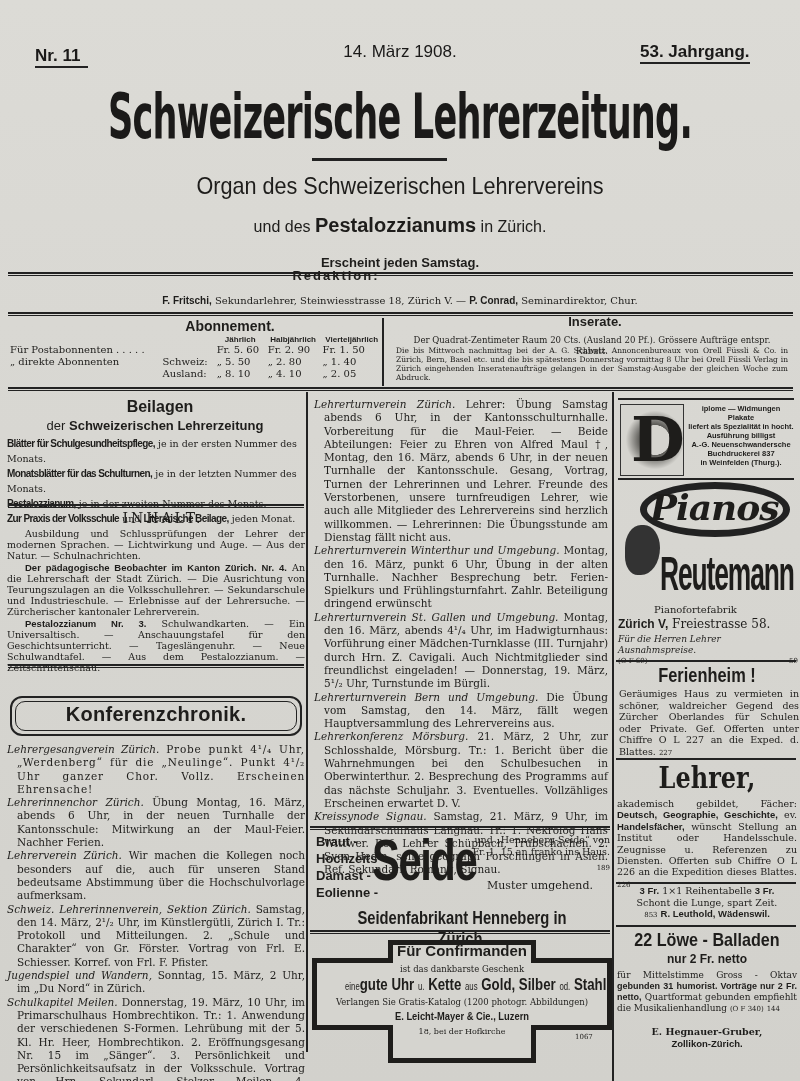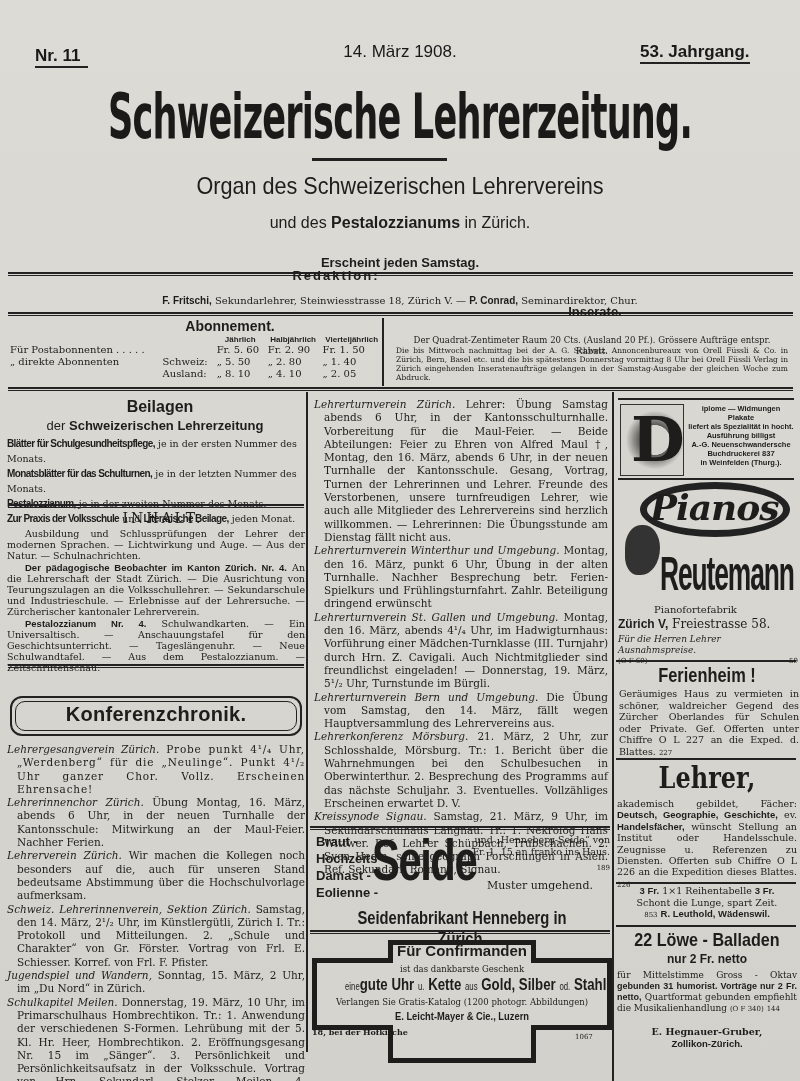--- a/index.html
+++ b/index.html
@@ -8,32 +8,32 @@
   .page{position:absolute;left:0;top:0;width:800px;height:1081px;background:linear-gradient(180deg,#dcdbd6 0%,#d6d5d0 60%,#d2d1cc 100%)}
   .abs{position:absolute}
   .hdr-meta{font-family:"Liberation Sans",sans-serif;font-weight:bold;font-size:17px;color:#1a1918}
   .nr{left:35px;top:46px;border-bottom:2px solid #222;padding-right:8px}
   .date{left:0;width:800px;top:42px;text-align:center;font-weight:normal}
   .jahr{left:640px;top:42px;border-bottom:2px solid #222}
   .title{left:0;width:800px;top:80px;text-align:center;font-family:"DejaVu Sans Condensed","DejaVu Sans",sans-serif;font-weight:bold;font-size:50px;letter-spacing:-1px;transform:scaleX(0.78) scaleY(1.25);transform-origin:center top;color:#1b1a19}
   .title-rule{left:312px;top:158px;width:135px;height:3px;background:#222}
   .organ{left:0;width:800px;top:172px;text-align:center;font-family:"Liberation Sans",sans-serif;font-size:24px;transform:scaleX(0.9);transform-origin:center;color:#1e1d1b}
   .und{left:0;width:800px;top:214px;text-align:center;font-family:"Liberation Sans",sans-serif;font-size:16px}
-  .und b{font-size:16px;font-weight:bold}
+  .und b{font-size:20px;font-weight:bold}
   .erscheint{left:0;width:800px;top:255px;text-align:center;font-family:"Liberation Sans",sans-serif;font-weight:bold;font-size:13px}
   .rule2{height:4px;border-top:2px solid #222;border-bottom:1px solid #222}
   .redaktion-h{left:0;width:672px;top:268px;text-align:center;font-family:"Liberation Sans",sans-serif;font-weight:bold;font-size:13px;letter-spacing:2px}
   .redaktion-t{left:0;width:800px;top:295px;text-align:center;font-size:10px}
   .redaktion-t b{font-family:"Liberation Sans",sans-serif}
   .abon-h{left:130px;width:200px;top:318px;text-align:center;font-family:"Liberation Sans",sans-serif;font-weight:bold;font-size:14px}
   .abon-table{left:8px;top:335px;width:375px;font-size:10px;border-collapse:collapse}
   .abon-table th{font-family:"Liberation Sans",sans-serif;font-size:8px;font-weight:bold;text-align:center;padding:0 2px}
   .abon-table td{padding:0 2px;white-space:nowrap;line-height:12px}
   .abon-table td.num{text-align:left}
-  .inserate-h{left:390px;width:410px;top:304px;text-align:center;font-family:"Liberation Sans",sans-serif;font-weight:bold;font-size:13px}
+  .inserate-h{left:390px;width:410px;top:314px;text-align:center;font-family:"Liberation Sans",sans-serif;font-weight:bold;font-size:13px}
   .inserate-t1{left:392px;width:400px;top:334px;text-align:center;font-size:9.5px;transform:scaleX(0.9)}
   .inserate-t2{left:396px;width:392px;top:346px;font-size:7.5px;line-height:9px;text-align:justify}
   .vline{width:2px;background:#222}
   .beilagen-h{left:20px;width:280px;top:398px;text-align:center;font-family:"Liberation Sans",sans-serif;font-weight:bold;font-size:16px}
   .beilagen-s{left:10px;width:290px;top:418px;text-align:center;font-family:"Liberation Sans",sans-serif;font-size:13px}
   .beilagen-s b{font-weight:bold}
   .beilagen-list{left:7px;top:436px;width:298px;font-size:9.5px;line-height:15px}
   .beilagen-list .bl{font-family:"Liberation Sans",sans-serif;font-weight:bold;font-size:10px;letter-spacing:-0.6px}
   .inhalt-h{left:8px;width:310px;top:510px;text-align:center;font-size:14px;letter-spacing:3px}
   .inhalt-t{left:7px;top:528px;width:298px;font-size:9.5px;line-height:11.2px;text-align:justify}
@@ -54,21 +54,21 @@
   .conf-cross-v{left:388px;top:940px;width:148px;height:123px;background:#1e1d1b}
   .conf-cross-h{left:312px;top:958px;width:300px;height:72px;background:#1e1d1b}
   .conf-inner-v{left:393px;top:945px;width:138px;height:113px;background:#d5d4cf}
   .conf-inner-h{left:317px;top:963px;width:290px;height:62px;background:#d5d4cf}
   .conf-title{left:312px;top:942px;width:300px;text-align:center;font-family:"Liberation Sans",sans-serif;font-weight:bold;font-size:15px}
   .conf-sub{left:312px;top:964px;width:300px;text-align:center;font-size:8.5px}
   .conf-big{left:312px;top:975px;width:300px;text-align:center;font-family:"Liberation Sans",sans-serif;font-weight:bold;font-size:17px;transform:scaleX(0.78);transform-origin:center;white-space:nowrap}
   .conf-big small{font-size:10px;font-weight:normal}
   .conf-cat{left:312px;top:997px;width:300px;text-align:center;font-size:8.5px}
   .conf-firm{left:312px;top:1010px;width:300px;text-align:center;font-family:"Liberation Sans",sans-serif;font-weight:bold;font-size:11px;transform:scaleX(0.85)}
-  .conf-addr{left:312px;top:1027px;width:300px;text-align:left;font-size:8px;font-weight:bold}
+  .conf-addr{left:312px;top:1027px;width:300px;text-align:center;font-size:8px;font-weight:normal}
   .conf-num{left:575px;top:1033px;font-size:7px}
   .dip-d{left:620px;top:404px;width:64px;height:72px;border:1px solid #333;background:radial-gradient(circle at 55% 50%,#d5d4cf 30%,#5a5955 31%,#d5d4cf 60%)}
   .dip-d span{position:absolute;left:10px;top:-2px;font-family:"DejaVu Serif",serif;font-weight:bold;font-size:62px;color:#1e1d1b}
   .dip-text{left:686px;top:404px;width:110px;font-family:"Liberation Sans",sans-serif;font-weight:bold;font-size:7.5px;line-height:9px;text-align:center}
   .pianos-oval{left:640px;top:482px;width:150px;height:55px;border:7px solid #222;border-radius:50%}
   .pianos-word{left:650px;top:486px;font-family:"DejaVu Serif",serif;font-style:italic;font-weight:bold;font-size:36px;letter-spacing:-1px}
   .pianos-blob{left:625px;top:525px;width:35px;height:50px;background:#333;border-radius:50% 50% 60% 40%}
   .reutemann{left:660px;top:546px;font-family:"Liberation Sans",sans-serif;font-weight:bold;font-size:48px;transform:scaleX(0.55);transform-origin:left top;letter-spacing:-2px}
   .piano-fab{left:654px;top:604px;font-size:10px}
   .piano-addr{left:618px;top:617px;width:180px;font-size:12px}
@@ -174,21 +174,21 @@
     <div><span class="bl">Pestalozzianum,</span> <span>je in der zweiten Nummer des Monats.</span></div>
     <div><span class="bl">Zur Praxis der Volksschule</span> <span>und</span> <span class="bl">Literarische Beilage,</span> <span>jeden Monat.</span></div>
   </div>
 
   <div class="abs rule2" style="left:8px;top:504px;width:296px"></div>
 
   <div class="abs inhalt-h">INHALT.</div>
   <div class="abs inhalt-t">
     <p><b></b><span>Ausbildung und Schlussprüfungen der Lehrer der modernen Sprachen. — Lichtwirkung und Auge. — Aus der Natur. — Schulnachrichten.</span></p>
     <p><b>Der pädagogische Beobachter im Kanton Zürich. Nr. 4.</b><span> An die Lehrerschaft der Stadt Zürich. — Die Ausrichtung von Teurungszulagen an die Volksschullehrer. — Sekundarschule und Industrieschule. — Erlebnisse auf der Lehrersuche. — Zürcherischer kantonaler Lehrerverein.</span></p>
-    <p><b>Pestalozzianum Nr. 4.</b><span> Schulwandkarten. — Ein Universaltisch. — Anschauungstafel für den Geschichtsunterricht. — Tageslängenuhr. — Neue Schulwandtafel. — Aus dem Pestalozzianum. — Zeitschriftenschau.</span></p>
+    <p><b>Pestalozzianum Nr. 3.</b><span> Schulwandkarten. — Ein Universaltisch. — Anschauungstafel für den Geschichtsunterricht. — Tageslängenuhr. — Neue Schulwandtafel. — Aus dem Pestalozzianum. — Zeitschriftenschau.</span></p>
   </div>
 
   <div class="abs rule2" style="left:8px;top:664px;width:296px"></div>
 
   <div class="abs kc-frame"></div>
   <div class="abs kc-title">Konferenzchronik.</div>
   <div class="abs kc-text">
     <div class="entry"><i>Lehrergesangverein Zürich.</i><span class="spaced" style="letter-spacing:0.8px"> Probe punkt 4¹/₄ Uhr, „Werdenberg“ für die „Neulinge“. Punkt 4¹/₂ Uhr ganzer Chor. Vollz. Erscheinen Ehrensache!</span></div>
     <div class="entry"><i>Lehrerinnenchor Zürich.</i><span> Übung Montag, 16. März, abends 6 Uhr, in der neuen Turnhalle der Kantonsschule: Mitwirkung an der Maul-Feier. Nachher Ferien.</span></div>
     <div class="entry"><i>Lehrerverein Zürich.</i><span> Wir machen die Kollegen noch besonders auf die, auch für unseren Stand bedeutsame Abstimmung über die Hochschulvorlage aufmerksam.</span></div>

